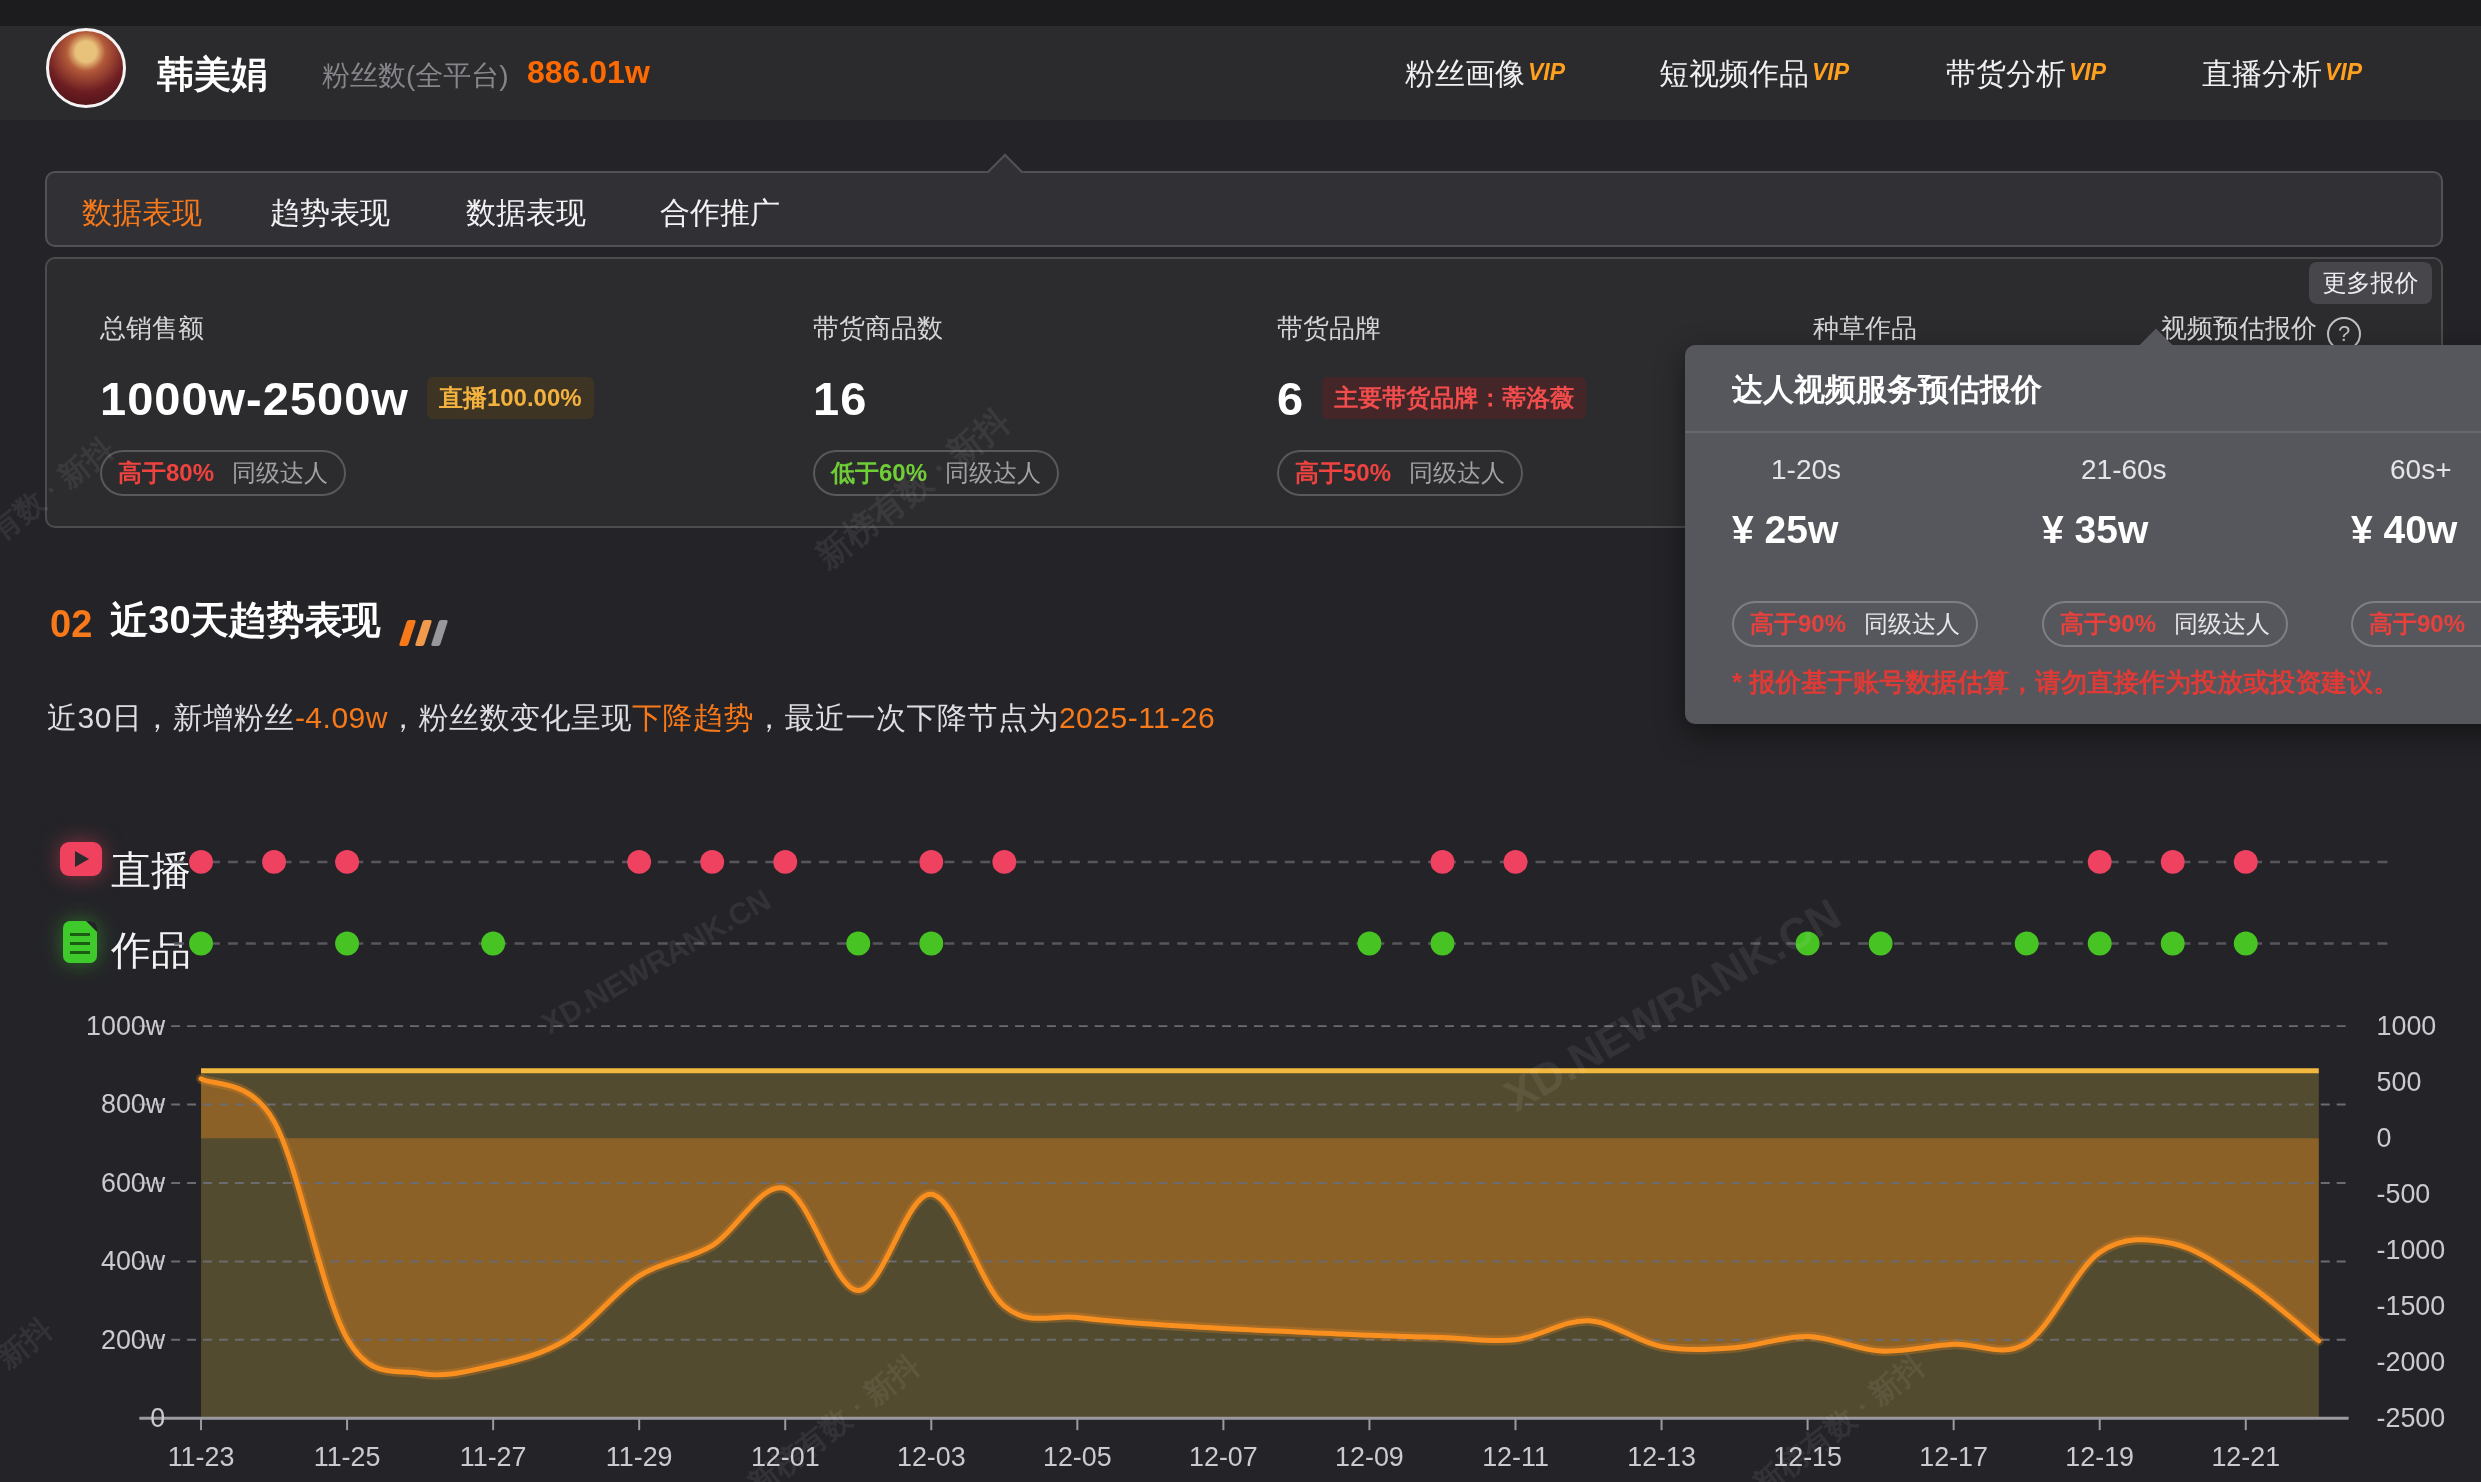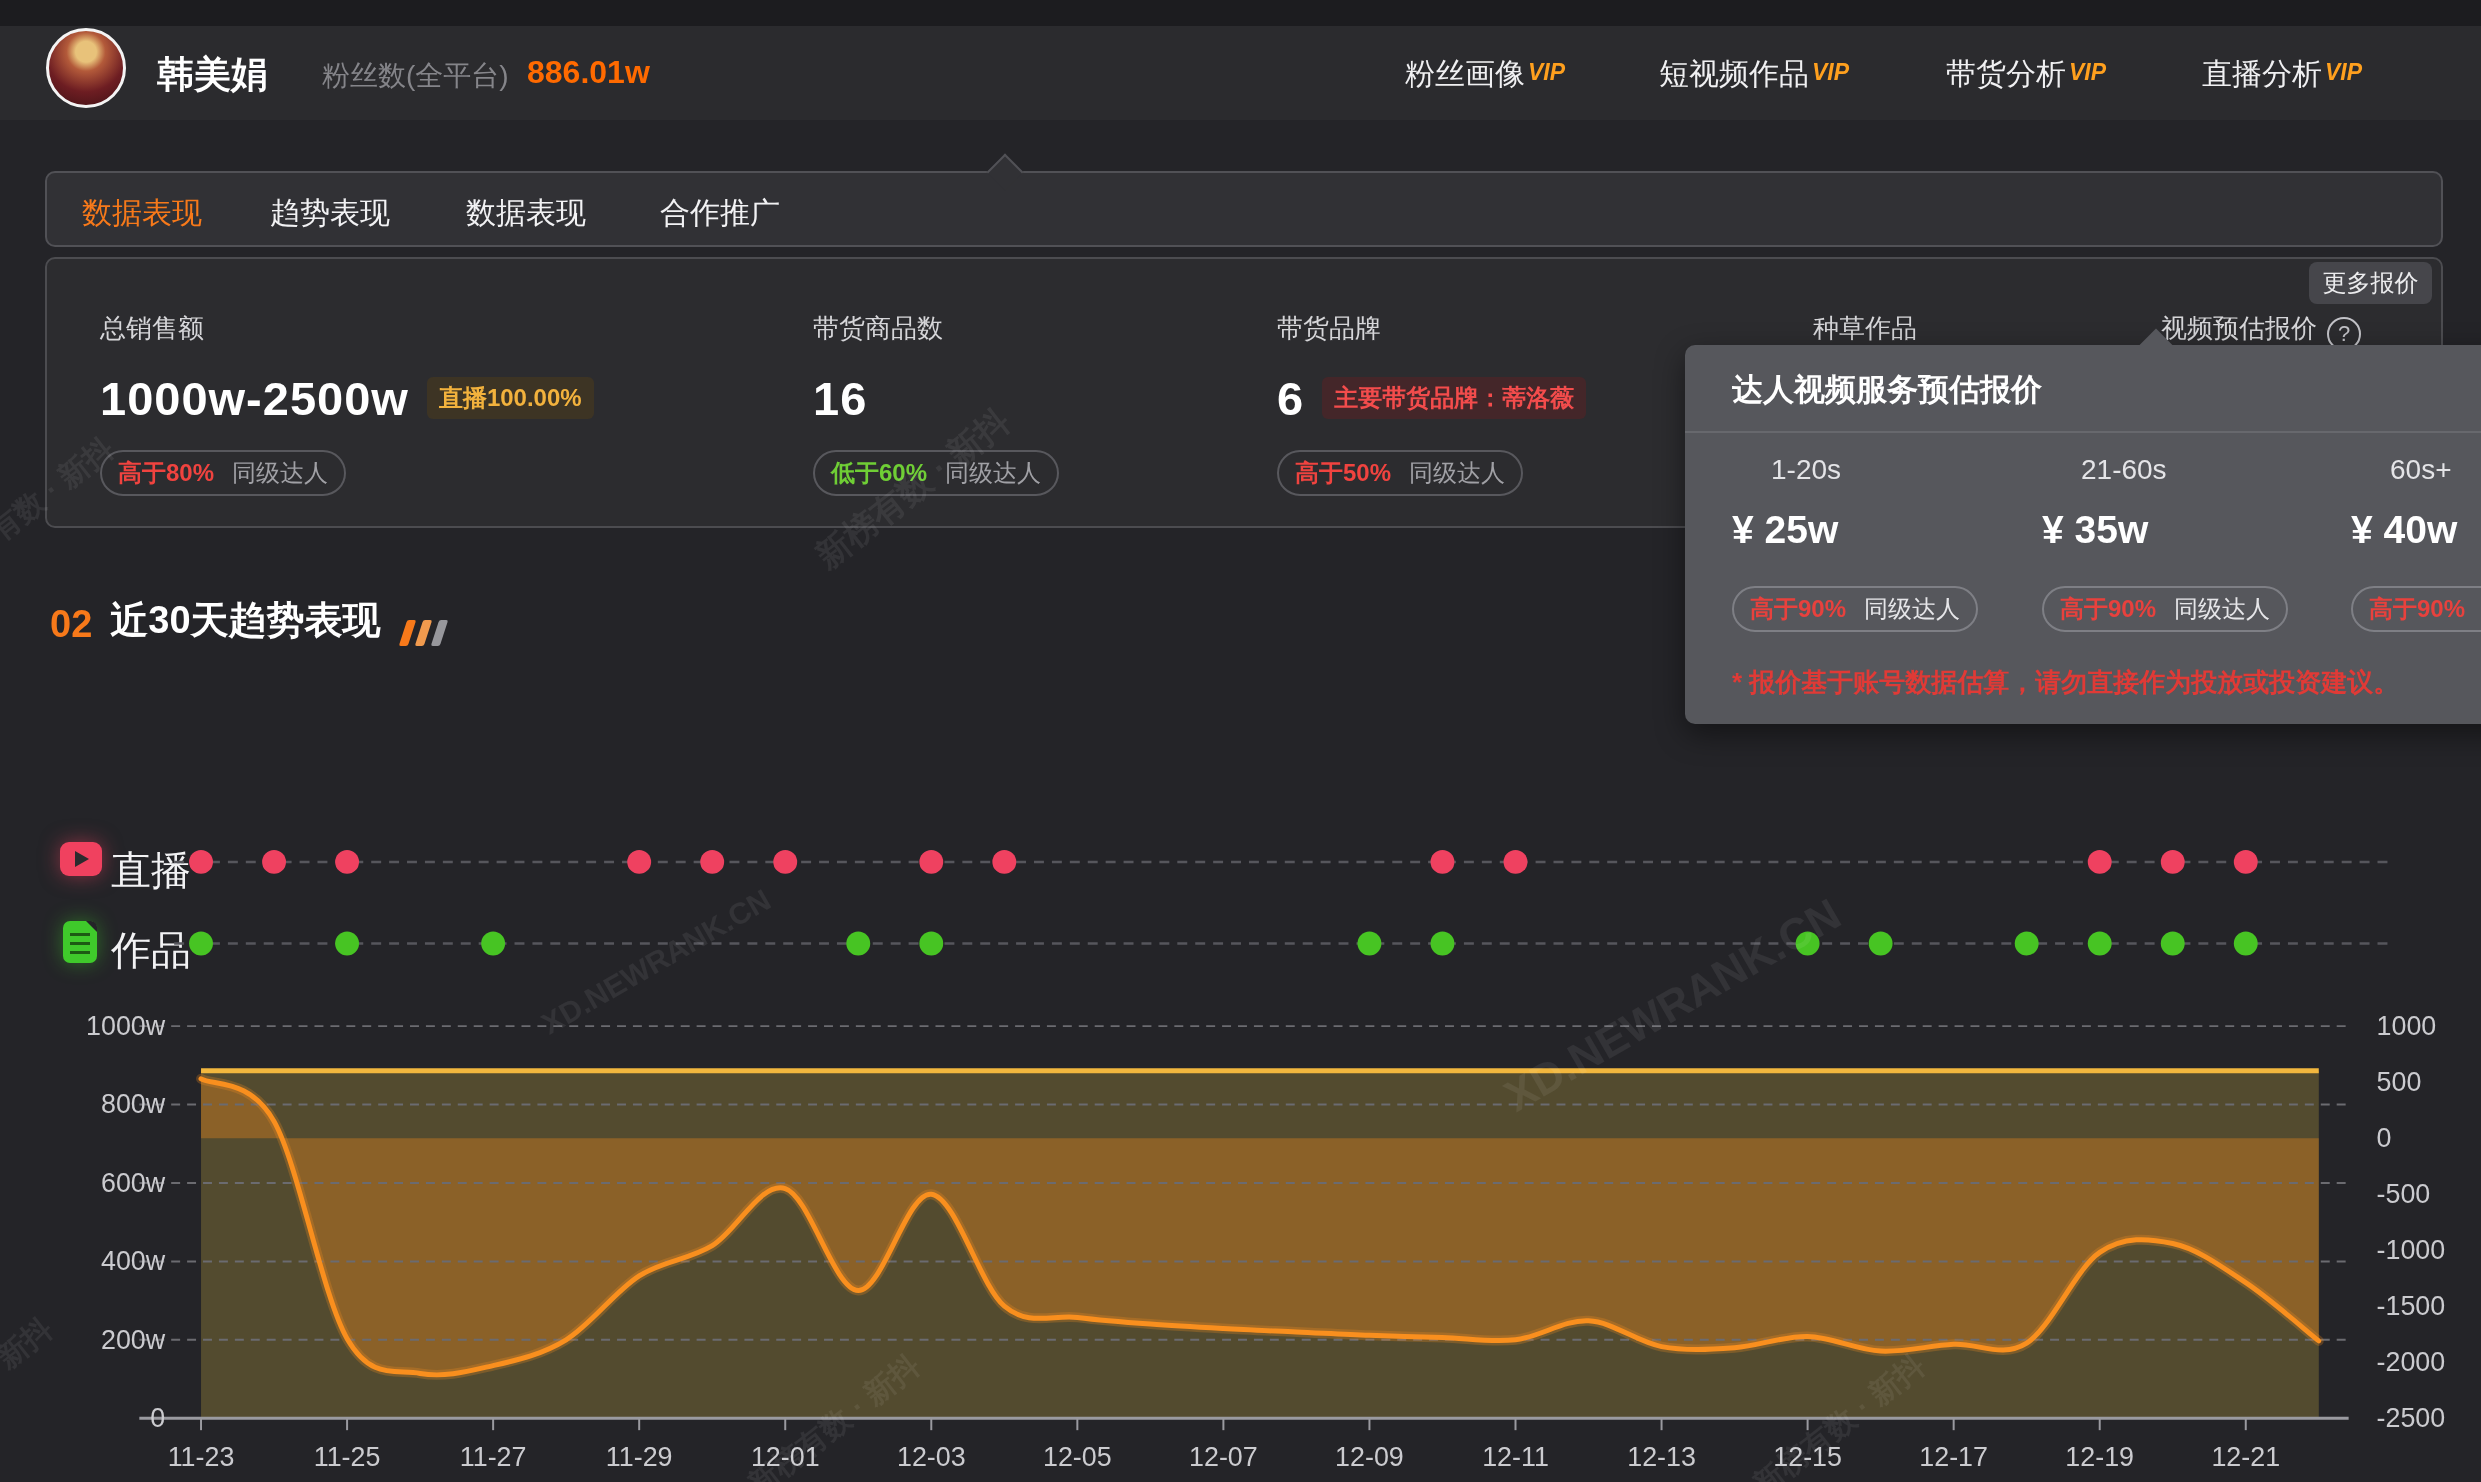--- a/index.html
+++ b/index.html
@@ -49,21 +49,21 @@
 
   
   #popup{left:1685px;top:345px;width:858px;height:379px;background:#56575c;border-radius:10px;
          box-shadow:0 10px 30px rgba(0,0,0,.45);z-index:20;}
   #popup-caret{left:458px;top:-11px;width:26px;height:26px;background:#56575c;transform:rotate(45deg);}
   #popup-title{left:47px;top:24px;font-size:31px;font-weight:bold;color:#fff;}
   #popup-divider{left:0;top:86px;width:858px;height:2px;background:#67686d;}
   .pcol{top:109px;} #pcol-0{left:47px;} #pcol-1{left:357px;} #pcol-2{left:666px;}
   .pcol-dur{font-size:28px;color:#e4e4e7;margin-left:39px;}
   .pcol-price{font-size:39px;font-weight:bold;color:#fff;margin-top:22px;}
-  .pcol .pill{border-color:#7e7f85;margin-top:34px;}
+  .pcol .pill{border-color:#7e7f85;margin-top:49px;}
   .pcol .pill .red{color:#e8413d;}
   .pcol .pill .sfx{color:#e6e6e9;}
   #popup-note{left:47px;top:320px;font-size:26px;font-weight:bold;color:#e03a36;}
 
   
   #section-head{left:50px;top:595px;display:flex;align-items:flex-end;}
   #section-num{font-size:38px;font-weight:bold;color:#f7791a;}
   #section-title{font-size:38px;font-weight:bold;color:#fff;margin-left:18px;}
   .qmark{display:inline-block;width:9px;height:26px;border-radius:2px;transform:skewX(-18deg);margin-left:7px;}
   #qm1{background:#f7791a;margin-left:22px;} #qm2{background:#f09a4e;} #qm3{background:#97979c;}
@@ -192,20 +192,21 @@
     <div class="abs" id="popup-note">* 报价基于账号数据估算，请勿直接作为投放或投资建议。</div>
   </div>
 
   <div class="abs" id="section-head">
     <span id="section-num">02</span>
     <span id="section-title">近30天趋势表现</span>
     <span class="qmark" id="qm1"></span>
     <span class="qmark" id="qm2"></span>
     <span class="qmark" id="qm3"></span>
   </div>
+  <div class="abs" id="summary"><span>近30日，新增粉丝</span><span class="hl">-4.09w</span><span>，粉丝数变化呈现</span><span class="hl">下降趋势</span><span>，最近一次下降节点为</span><span class="hl">2025-11-26</span></div>
 
   <div class="abs" id="live-icon"></div>
   <div class="abs legend-label" id="live-label">直播</div>
   <div class="abs" id="work-icon"></div>
   <div class="abs legend-label" id="work-label">作品</div>
 
   <svg class="abs" id="chart-svg" width="2482" height="1483" viewBox="0 0 2494 1490">
       <rect x="202" y="1075.916" width="2128" height="349.08400000000006" fill="rgba(235,200,70,0.24)"></rect>
       <path d="M202,1083.9085714285713C214.2,1091.0,250.9,1083.2,275.4,1126.7C299.8,1170.2,324.3,1302.9,348.8,1345.1C373.2,1387.3,397.7,1375.5,422.1,1380.0C446.6,1384.5,471.1,1377.7,495.5,1372.1C520.0,1366.5,544.4,1361.2,568.9,1346.2C593.4,1331.2,617.8,1297.8,642.3,1282.0C666.7,1266.3,691.2,1266.3,715.7,1251.6C740.1,1237.0,764.6,1186.7,789.0,1194.2C813.5,1201.7,838.0,1295.7,862.4,1296.7C886.9,1297.6,911.3,1197.2,935.8,1199.9C960.3,1202.5,984.7,1291.8,1009.2,1312.4C1033.6,1333.1,1058.1,1320.7,1082.6,1323.7C1107.0,1326.7,1131.5,1328.6,1155.9,1330.4C1180.4,1332.3,1204.9,1333.6,1229.3,1334.9C1253.8,1336.3,1278.2,1337.2,1302.7,1338.3C1327.1,1339.4,1351.6,1340.8,1376.1,1341.7C1400.5,1342.6,1425.0,1343.2,1449.4,1343.9C1473.9,1344.7,1498.4,1349.0,1522.8,1346.2C1547.3,1343.4,1571.7,1325.9,1596.2,1327.1C1620.7,1328.2,1645.1,1348.5,1669.6,1353.0C1694.0,1357.5,1718.5,1355.8,1743.0,1354.1C1767.4,1352.4,1791.9,1342.3,1816.3,1342.8C1840.8,1343.4,1865.3,1356.1,1889.7,1357.5C1914.2,1358.8,1938.6,1352.0,1963.1,1350.7C1987.6,1349.4,2012.0,1365.0,2036.5,1349.6C2060.9,1334.2,2085.4,1275.1,2109.9,1258.4C2134.3,1241.7,2158.8,1244.3,2183.2,1249.4C2207.7,1254.5,2232.2,1272.5,2256.6,1288.8C2281.1,1305.1,2317.8,1337.6,2330.0,1347.3L2330,1143.5714285714284L202,1143.5714285714284Z" fill="rgba(249,140,25,0.34)"></path>
       <line x1="140" y1="1031" x2="2360" y2="1031" stroke="#6b6b70" stroke-width="2" stroke-dasharray="9 7"></line>

